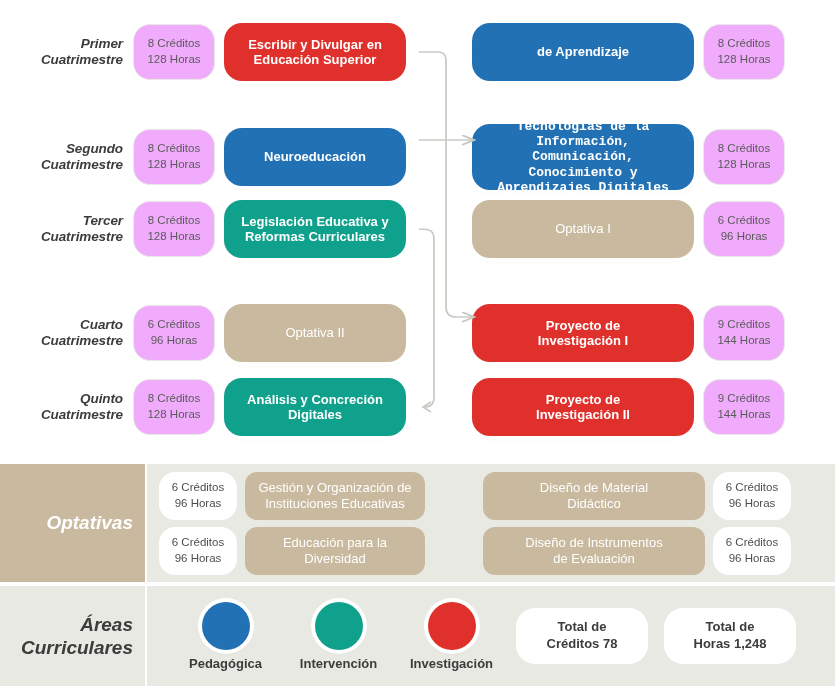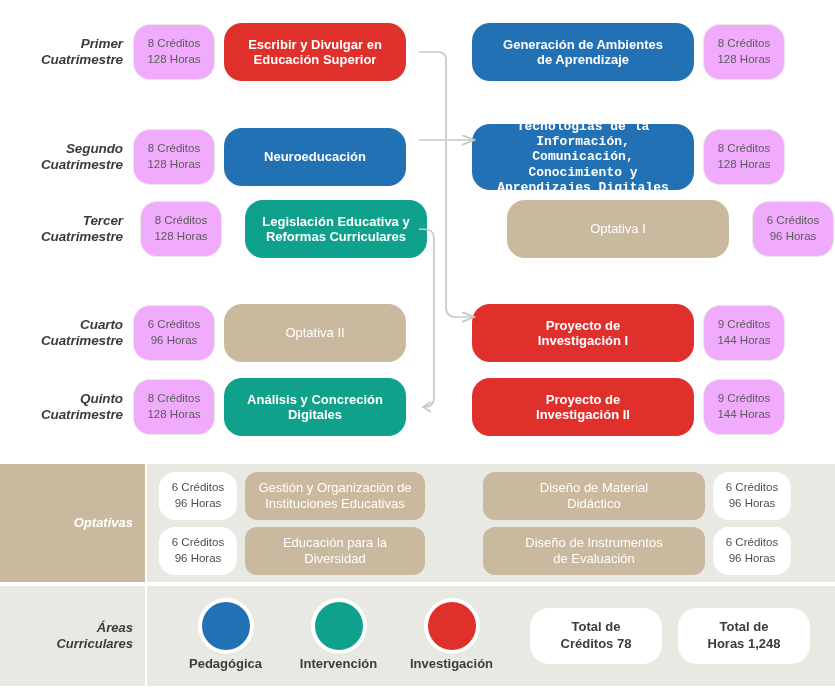--- a/index.html
+++ b/index.html
@@ -114,21 +114,21 @@
     position: absolute;
     left: 0; top: 0;
     width: 145px;
     height: 100%;
     display: flex;
     align-items: center;
     justify-content: flex-end;
     padding-right: 12px;
     font-style: italic;
     font-weight: bold;
-    font-size: 13px;
+    font-size: 19px;
     line-height: 1.22;
     text-align: right;
   }
   .band-label-cell.tanbg { background: #c9b99e; color: #ffffff; }
   .band-label-cell.plain { background: transparent; color: #3c3c3b; }
 
   .band-divider {
     position: absolute;
     left: 145px;
     top: 0;
@@ -210,21 +210,21 @@
   .area-name {
     font-size: 13px;
     font-weight: bold;
     color: #3c3c3b;
     white-space: nowrap;
   }
   .totals {
     display: flex;
     align-items: center;
     gap: 16px;
-    margin-left: 22px;
+    margin-left: 8px;
   }
   .total-pill {
     width: 132px;
     height: 56px;
     border-radius: 19px;
     background: #ffffff;
     display: flex;
     flex-direction: column;
     align-items: center;
     justify-content: center;
@@ -253,21 +253,20 @@
       <div class="gap-left"></div>
       <div class="coursepill w-left" style="background:#e0302c;">
         <div>
           <div>Escribir y Divulgar en</div>
           <div>Educación Superior</div>
         </div>
       </div>
       <div class="mid-gap"></div>
       <div class="coursepill w-right" style="background:#2271b5;">
         <div>
-          <div>Generación de Ambientes</div>
           <div>de Aprendizaje</div>
         </div>
       </div>
       <div class="gap-right"></div>
       <div class="credpill">
         <span class="ln">8 Créditos</span>
         <span class="ln">128 Horas</span>
       </div>
     </div>
 
@@ -292,21 +291,21 @@
           <div>Aprendizajes Digitales</div>
         </div>
       </div>
       <div class="gap-right"></div>
       <div class="credpill">
         <span class="ln">8 Créditos</span>
         <span class="ln">128 Horas</span>
       </div>
     </div>
 
-    <div class="sem-row" style="top:190px;gap:7px;">
+    <div class="sem-row" style="top:190px;">
       <div class="sem-label">
         <div>Tercer</div>
         <div>Cuatrimestre</div>
       </div>
       <div class="credpill">
         <span class="ln">8 Créditos</span>
         <span class="ln">128 Horas</span>
       </div>
       <div class="gap-left"></div>
       <div class="coursepill w-left" style="background:#0fa18c;">

